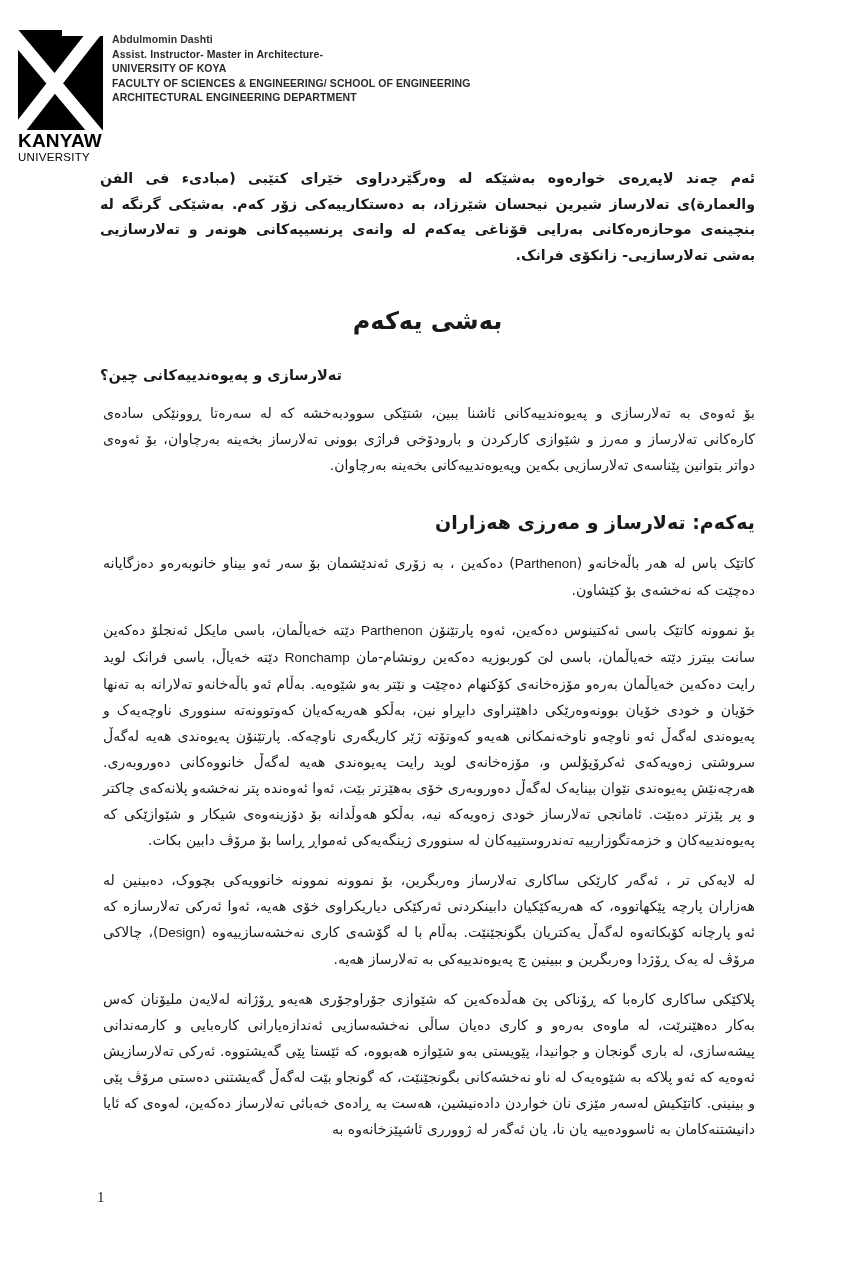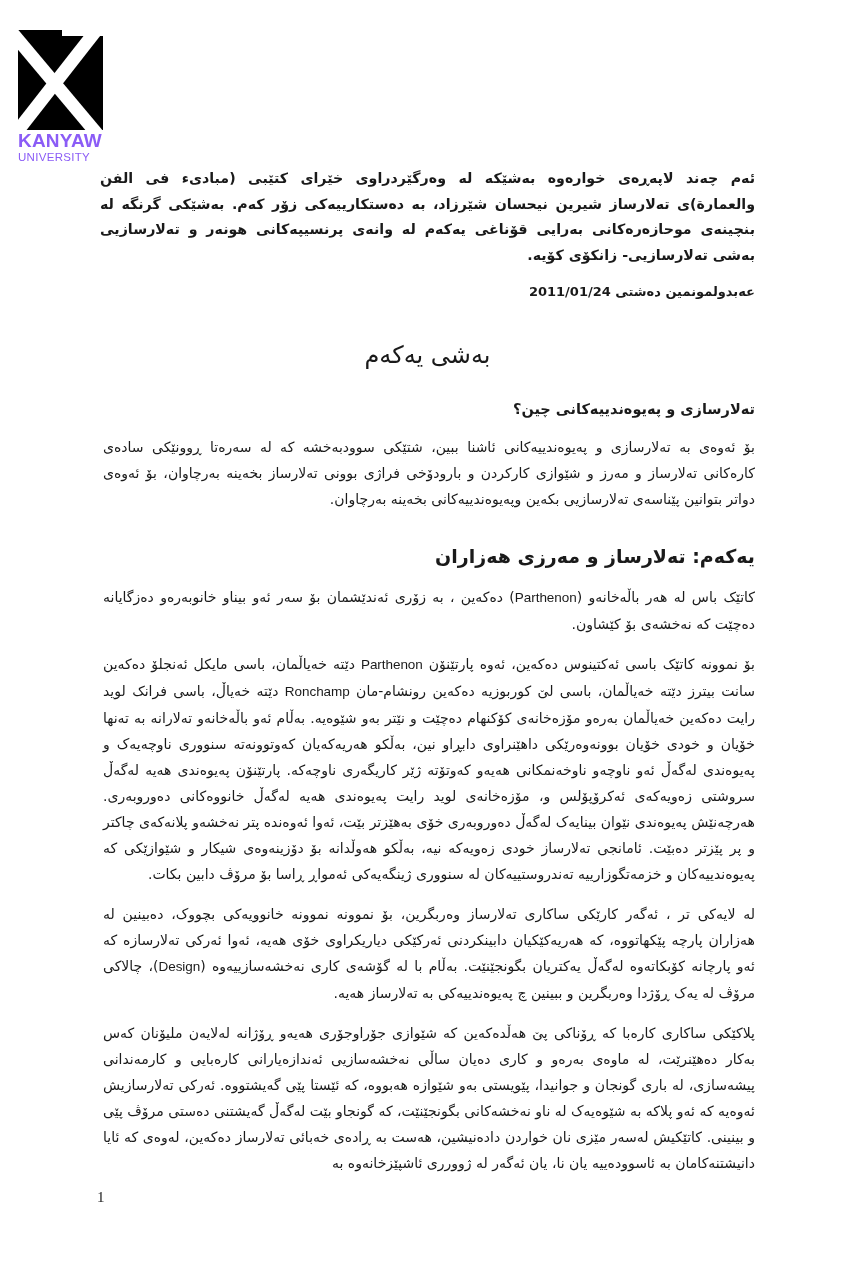--- a/index.html
+++ b/index.html
@@ -72,21 +72,21 @@
   .logo-mark .slash-c {
     width: 46px;
     height: 9px;
     left: 44px;
     top: -3px;
     transform: rotate(0deg);
   }
   .logo-word {
     font-family: "Liberation Sans", sans-serif;
     font-weight: bold;
-    color: #8b5cf6;
+    color: #000000;
     letter-spacing: 0.2px;
   }
   .logo-word-main {
     font-size: 19px;
     line-height: 20px;
     margin-top: 1px;
   }
   .logo-word-sub {
     font-size: 11.5px;
     line-height: 13px;
@@ -143,31 +143,31 @@
     direction: rtl;
   }
   .byline .date {
     direction: ltr;
     unicode-bidi: embed;
     display: inline-block;
   }
 
   .doc-title {
     font-size: 24px;
-    font-weight: normal;
+    font-weight: bold;
     text-align: center;
     margin: 36px 0 0 0;
     line-height: 34px;
     letter-spacing: 1px;
   }
 
   .doc-subtitle {
     font-size: 14.5px;
     font-weight: bold;
-    text-align: right;
+    text-align: left;
     margin: 26px 0 0 0;
     line-height: 22px;
   }
 
   .body-par {
     font-size: 14px;
     line-height: 26px;
     text-align: justify;
     margin: 14px 0 0 3px;
     letter-spacing: -0.05px;
@@ -210,31 +210,34 @@
     <div class="logo-block">
       <div class="logo-mark">
         <span class="slash-a"></span>
         <span class="slash-b"></span>
         <span class="slash-c"></span>
       </div>
       <div class="logo-word logo-word-main">KANYAW</div>
       <div class="logo-word logo-word-sub">UNIVERSITY</div>
     </div>
 
+    <div class="letterhead-text">
+      <span class="lh-line name">Abdulmomin Dashti</span>
+      <span class="lh-line">Assist. Instructor- Master in Architecture-</span>
+      <span class="lh-line">UNIVERSITY OF KOYA</span>
+      <span class="lh-line">FACULTY OF SCIENCES &amp; ENGINEERING/ SCHOOL OF ENGINEERING</span>
+      <span class="lh-line">ARCHITECTURAL ENGINEERING DEPARTMENT</span>
+    </div>
 
   </div>
 
   <div class="content">
 
-    <p class="kur intro">ئەم چەند لاپەڕەی خوارەوە بەشێکە لە وەرگێردراوی خێرای کتێبی (مبادیء فی الفن والعمارة)ی تەلارساز شیرین نیحسان شێرزاد، بە دەستکارییەکی زۆر کەم. بەشێکی گرنگە لە بنچینەی موحازەرەکانی بەرایی قۆناغی یەکەم لە وانەی پرنسیپەکانی هونەر و تەلارسازیی بەشی تەلارسازیی- زانکۆی کۆیە.</p>
-
-    <p class="kur byline">
-      <span>عەبدولمونمین دەشتی</span>
-      <span class="date">2011/01/24</span>
-    </p>
+    <p class="kur intro">ئەم چەند لاپەڕەی خوارەوە بەشێکە لە وەرگێردراوی خێرای کتێبی (مبادیء فی الفن والعمارة)ی تەلارساز شیرین نیحسان شێرزاد، بە دەستکارییەکی زۆر کەم. بەشێکی گرنگە لە بنچینەی موحازەرەکانی بەرایی قۆناغی یەکەم لە وانەی پرنسیپەکانی هونەر و تەلارسازیی بەشی تەلارسازیی- زانکۆی فرانک.</p>
+
 
     <h1 class="kur doc-title">بەشی یەکەم</h1>
 
     <h2 class="kur doc-subtitle">تەلارسازی و پەیوەندییەکانی چین؟</h2>
 
     <p class="kur body-par">بۆ ئەوەی بە تەلارسازی و پەیوەندییەکانی ئاشنا ببین، شتێکی سوودبەخشە کە لە سەرەتا ڕوونێکی سادەی کارەکانی تەلارساز و مەرز و شێوازی کارکردن و بارودۆخی فراژی بوونی تەلارساز بخەینە بەرچاوان، بۆ ئەوەی دواتر بتوانین پێناسەی تەلارسازیی بکەین وپەیوەندییەکانی بخەینە بەرچاوان.</p>
 
     <h3 class="kur section-head">یەکەم: تەلارساز و مەرزی هەزاران</h3>
 
     <p class="kur body-par">

